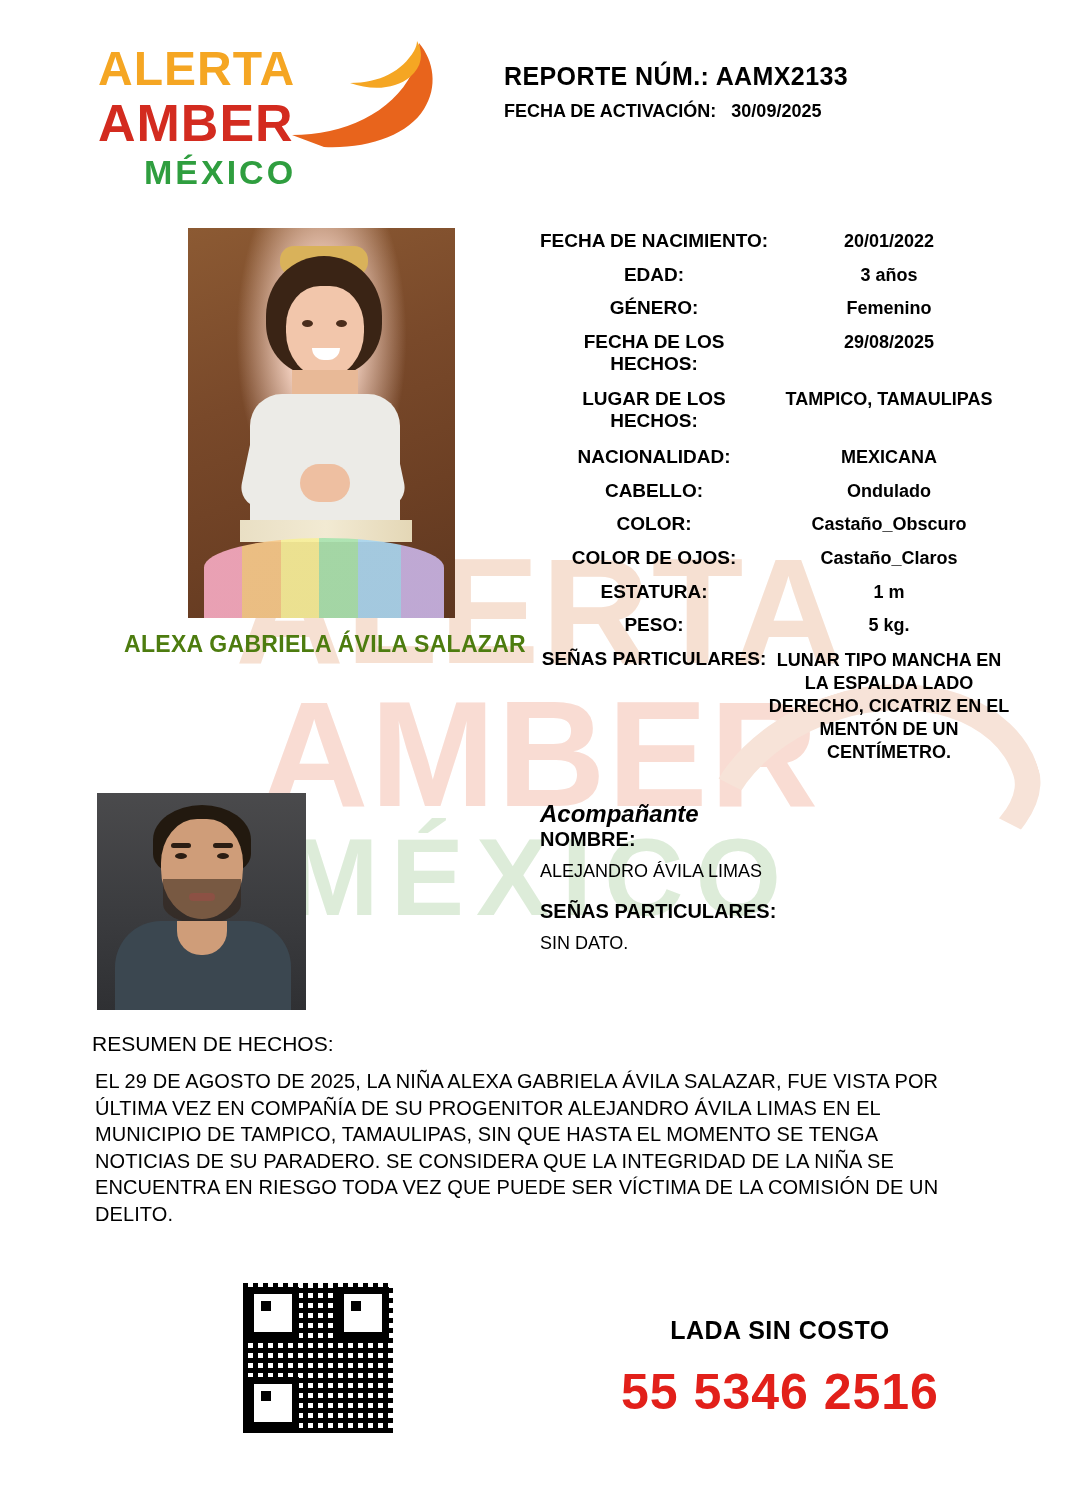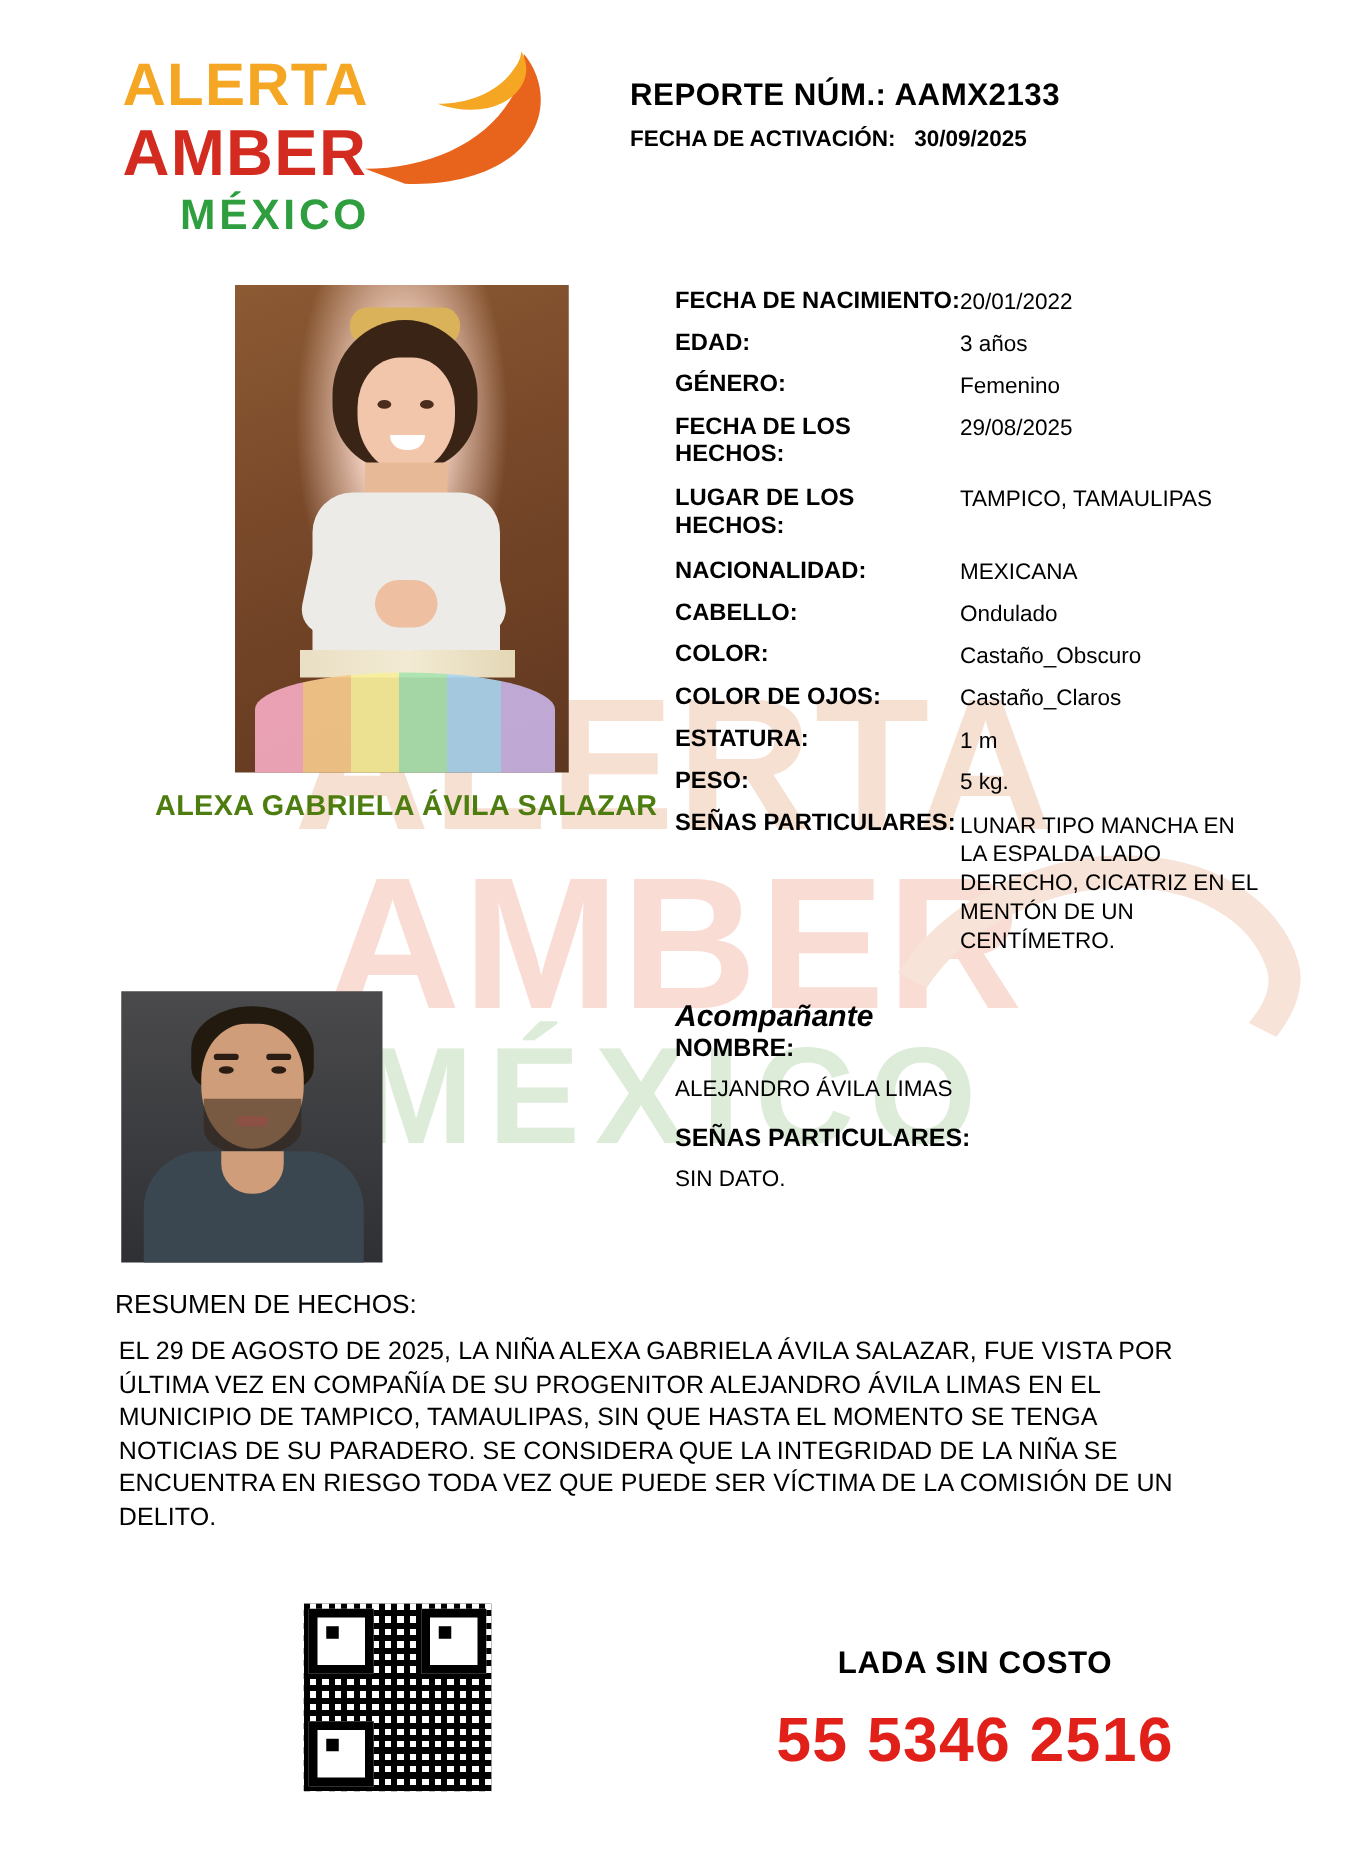--- a/index.html
+++ b/index.html
@@ -249,33 +249,35 @@
   .data-table {
     position: absolute;
     left: 540px;
     top: 230px;
     width: 470px;
   }
   .data-row {
     display: flex;
     align-items: flex-start;
     margin-bottom: 11px;
+    text-align: center;
   }
   .data-label {
     width: 228px;
     flex: 0 0 228px;
     font-size: 19px;
     font-weight: 700;
     line-height: 1.15;
   }
   .data-value {
     flex: 1;
     font-size: 18px;
     line-height: 1.2;
     padding-top: 1px;
+    font-weight: bold;
   }
   .data-value.caps { font-size: 18px; }
   .data-row.tall { margin-bottom: 14px; }
   .senas-value { line-height: 1.28; }
 
   
   .comp-photo {
     position: absolute;
     left: 97px;
     top: 793px;

